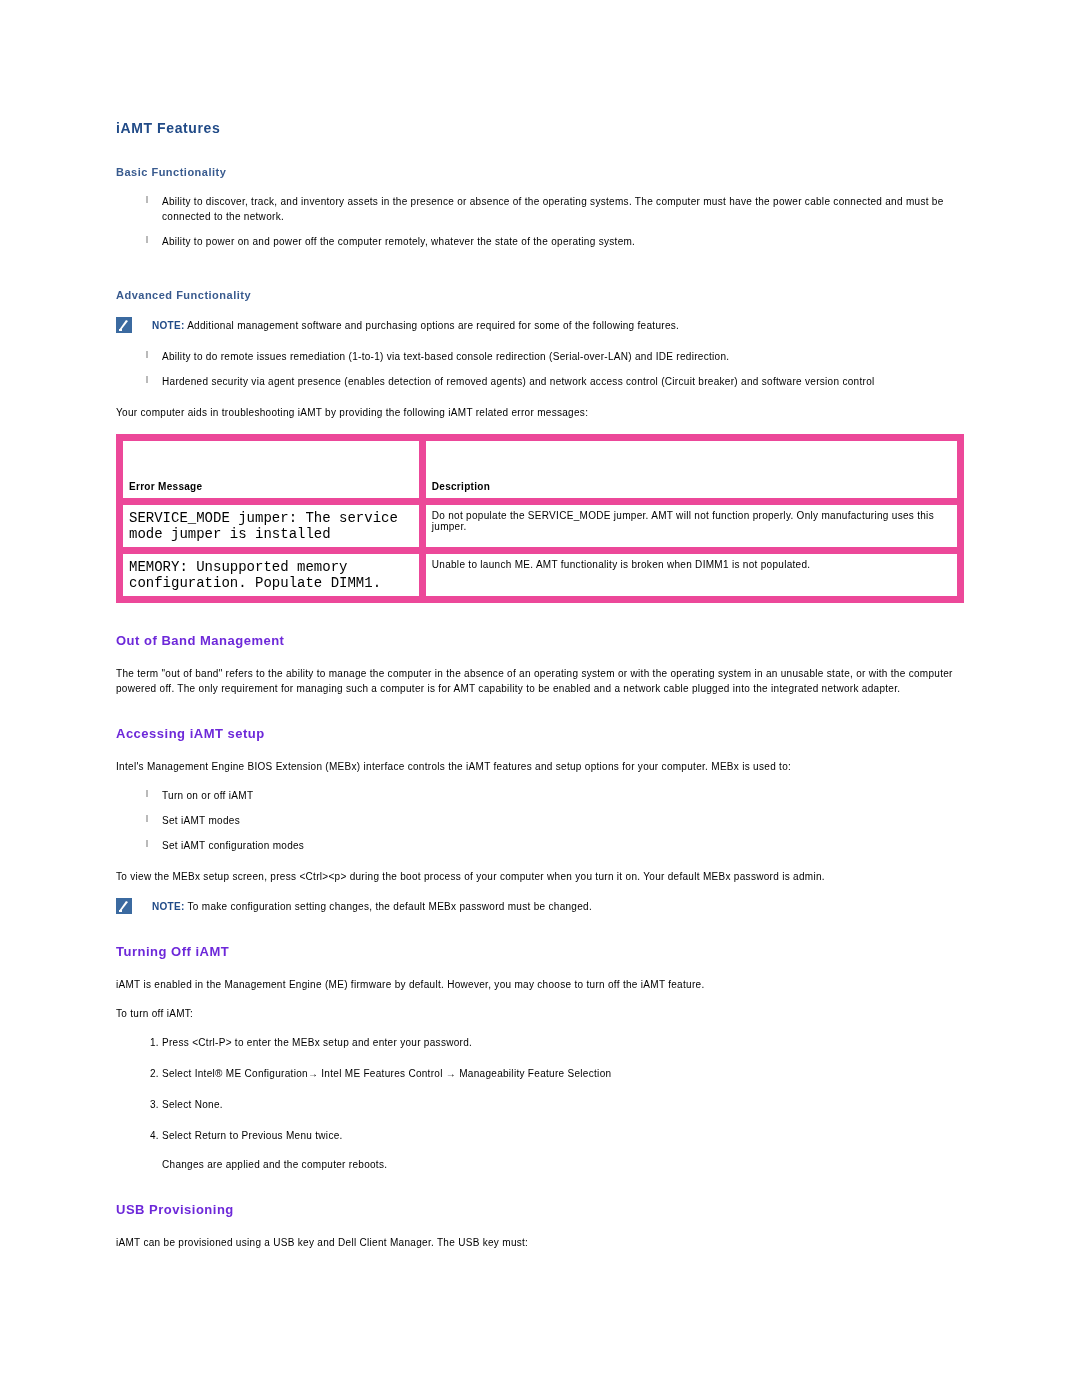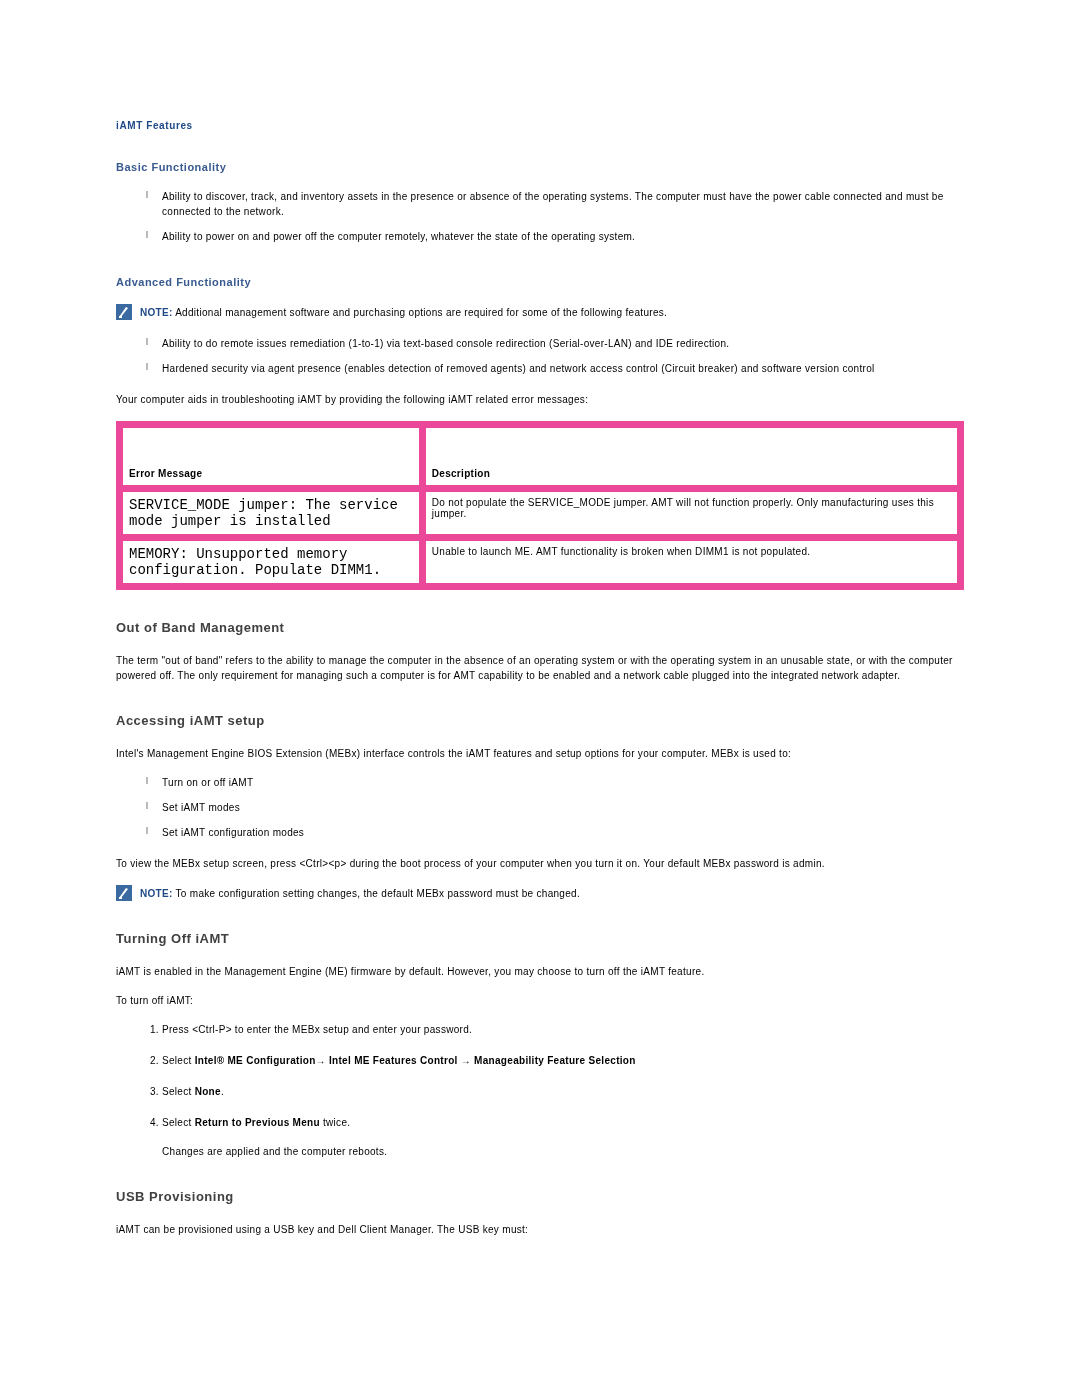--- a/index.html
+++ b/index.html
@@ -12,27 +12,27 @@
     letter-spacing: 0.3px;
   }
   .page {
     width: 1080px;
     margin: 0 auto;
     padding: 120px 116px 60px 116px;
     box-sizing: border-box;
   }
   h2.section-heading {
     color: #204a87;
-    font-size: 10px;
+    font-size: 14px;
     font-weight: bold;
     letter-spacing: 0.6px;
     margin: 0 0 30px 0;
   }
   h3.subsection-heading {
-    color: #404040;
+    color: #6d28d9;
     font-size: 13px;
     font-weight: bold;
     letter-spacing: 0.5px;
     margin: 30px 0 18px 0;
   }
   h4.minor-heading {
     color: #385a8e;
     font-size: 11px;
     font-weight: bold;
     letter-spacing: 0.5px;
@@ -60,21 +60,21 @@
     margin: 0 0 16px 0;
     padding-left: 46px;
   }
   ol.step-list li {
     margin-bottom: 16px;
     line-height: 1.5;
   }
   .note-row {
     display: flex;
     align-items: flex-end;
-    gap: 8px;
+    gap: 20px;
     margin: 8px 0 16px 0;
   }
   .note-icon {
     width: 16px;
     height: 16px;
     flex: 0 0 16px;
     display: inline-flex;
     align-items: center;
     justify-content: center;
   }
@@ -106,41 +106,41 @@
     font-weight: bold;
     height: 46px;
     vertical-align: bottom;
     padding-bottom: 6px;
   }
   .mono {
     font-family: "Courier New", monospace;
     font-size: 14px;
     letter-spacing: 0;
   }
-  .bold { font-weight: bold; }
+  .bold { font-weight: normal; }
   .step-sub {
     display:block;
     margin-top:14px;
   }
 </style>
 </head>
 <body>
 
 <div class="page">
 
   <h2 class="section-heading">iAMT Features</h2>
 
   <h4 class="minor-heading">Basic Functionality</h4>
 
   <ul class="feature-list">
     <li>Ability to discover, track, and inventory assets in the presence or absence of the operating systems. The computer must have the power cable connected and must be connected to the network.</li>
     <li>Ability to power on and power off the computer remotely, whatever the state of the operating system.</li>
   </ul>
 
-  <h4 class="minor-heading" style="margin-top:32px">Advanced Functionality</h4>
+  <h4 class="minor-heading" style="margin-top:40px">Advanced Functionality</h4>
 
   <div class="note-row">
     <span class="note-icon">
       <svg width="16" height="16" viewBox="0 0 16 16">
         <rect x="0" y="0" width="16" height="16" fill="#3b6aa0"></rect>
         <path d="M3 13 L10 3 L12 4 L5 13 Z" fill="#ffffff"></path>
         <rect x="3" y="12" width="3" height="2" fill="#ffffff"></rect>
       </svg>
     </span>
     <span class="note-text">

